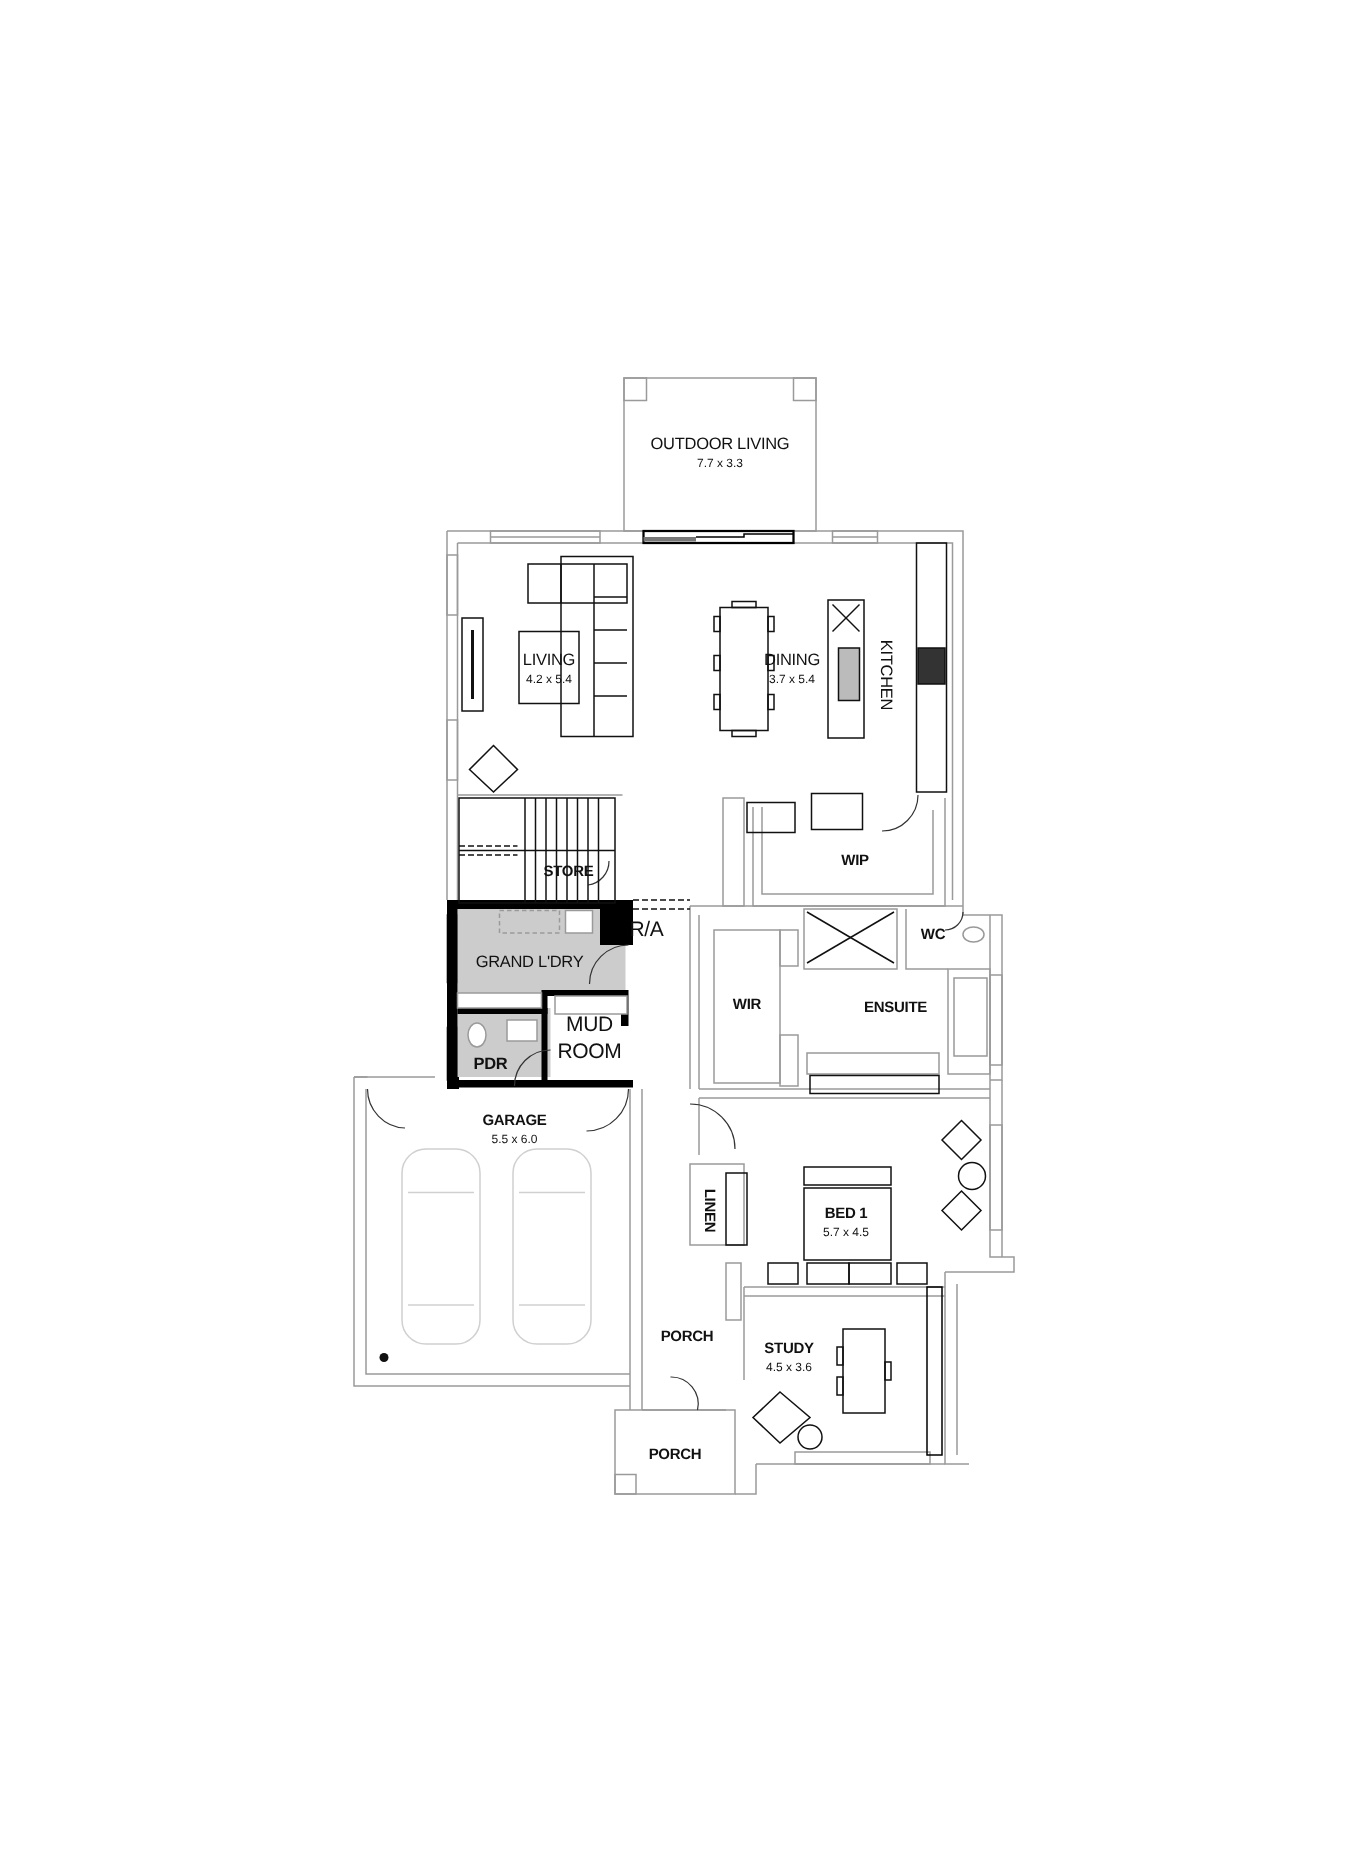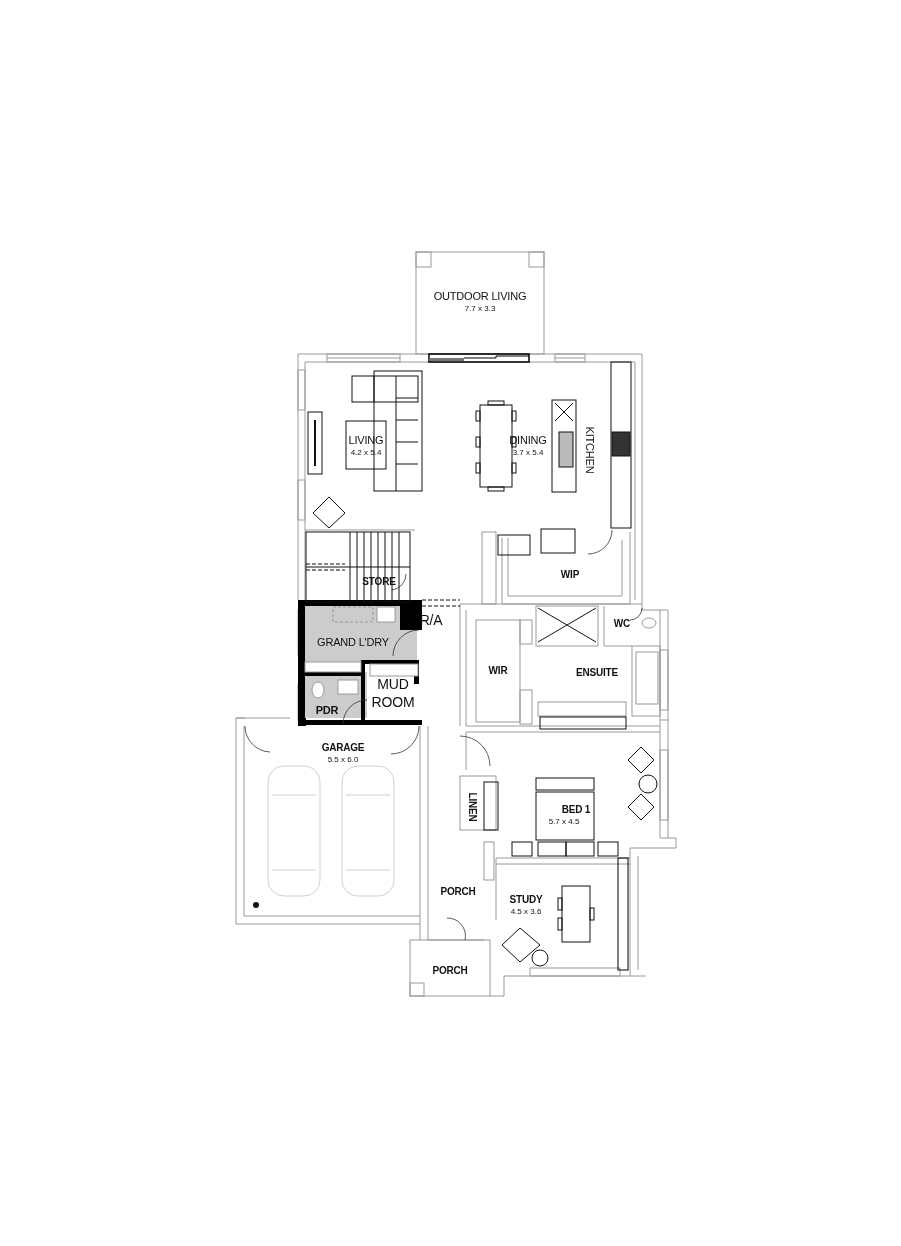--- a/index.html
+++ b/index.html
@@ -248,17 +248,17 @@
     <div class="room-label" style="left: 431px; top: 620px;"><span class="room-name small" style="white-space: pre;">R/A</span></div>
     <div class="room-label" style="left: 353px; top: 641px;"><span class="room-name" style="white-space: pre;">GRAND L'DRY</span></div>
     <div class="room-label" style="left: 327px; top: 709px; font-weight: bold;"><span class="room-name" style="white-space: pre;">PDR</span></div>
     <div class="room-label" style="left: 393px; top: 693px;"><span class="room-name small" style="white-space: pre;">MUD
 ROOM</span></div>
     <div class="room-label" style="left: 498px; top: 669px;"><span class="room-name bold" style="white-space: pre;">WIR</span></div>
     <div class="room-label" style="left: 587px; top: 671px;"><span class="room-name bold" style="white-space: pre; margin-left: 20px;">ENSUITE</span></div>
     <div class="room-label" style="left: 622px; top: 622px;"><span class="room-name bold" style="white-space: pre; margin-top: 28px;">WC</span></div>
     <div class="room-label" style="left: 332px; top: 751px; margin-left: 11px;"><span class="room-name bold" style="white-space: pre;">GARAGE</span><span class="room-dim">5.5 x 6.0</span></div>
     <div class="room-label vertical" style="left: 474px; top: 807px;"><span class="room-name bold" style="white-space: pre;">LINEN</span></div>
-    <div class="room-label" style="left: 564px; top: 813px;"><span class="room-name bold" style="white-space: pre; padding-left: 24px;">BED 1</span><span class="room-dim">5.7 x 4.5</span></div>
+    <div class="room-label" style="left: 564px; top: 813px;"><span class="room-name bold" style="white-space: pre;">BED 1</span><span class="room-dim">5.7 x 4.5</span></div>
     <div class="room-label" style="left: 458px; top: 890px;"><span class="room-name bold" style="white-space: pre;">PORCH</span></div>
     <div class="room-label" style="left: 526px; top: 903px;"><span class="room-name bold" style="white-space: pre;">STUDY</span><span class="room-dim">4.5 x 3.6</span></div>
     <div class="room-label" style="left: 450px; top: 969px;"><span class="room-name bold" style="white-space: pre;">PORCH</span></div>
   </div>
 
 </body></html>

